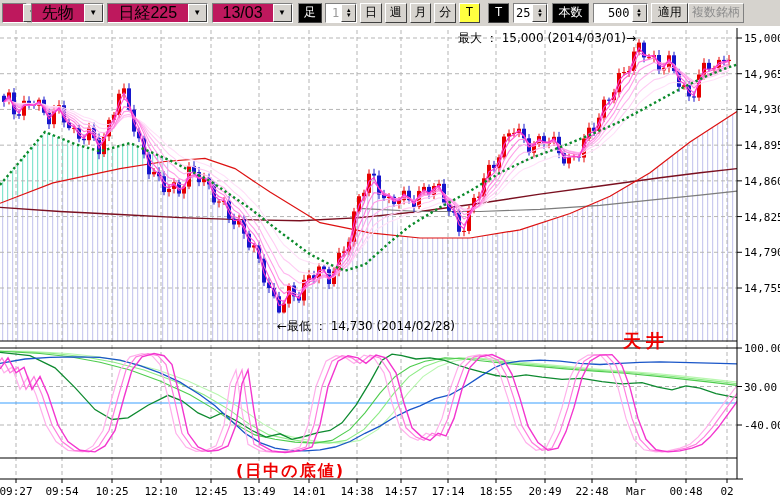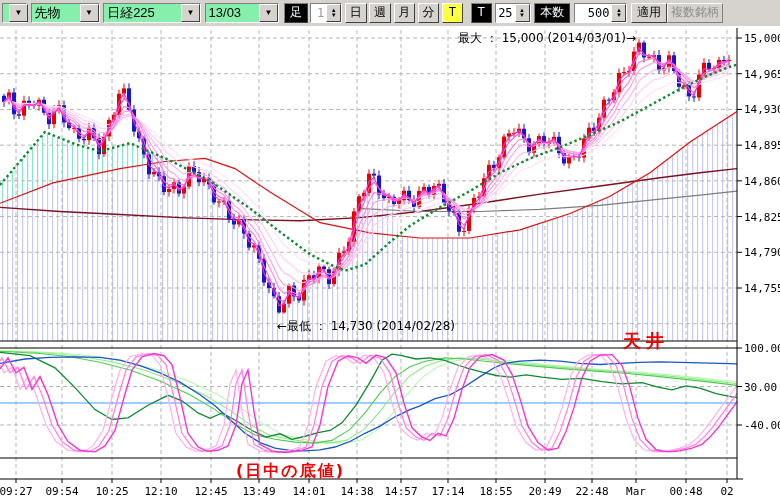--- a/index.html
+++ b/index.html
@@ -2,21 +2,21 @@
 <html><head>
 <meta charset="utf-8">
 <style>
   html,body{margin:0;padding:0;width:780px;height:500px;background:#fff;overflow:hidden;
     font-family:"Liberation Sans","DejaVu Sans",sans-serif;}
   
   .toolbar{position:absolute;top:0;left:0;width:780px;height:26px;background:#d6d3ce;
     display:flex;align-items:center;box-sizing:border-box;padding:2px 0 2px 2px;}
   .tb-gap2{width:3px}.tb-gap4{width:4px}.tb-gap6{width:6px}.tb-gap8{width:9px}
   .combo{display:flex;height:20px;box-sizing:border-box;border:1px solid;border-color:#808080 #fff #fff #808080;background:#fff;}
-  .combo .val{background:#86efac;color:#000;font-size:13px;line-height:18px;padding:0 3px;white-space:nowrap;overflow:hidden;}
+  .combo .val{background:#be185d;color:#000;font-size:16px;line-height:18px;padding:0 10px;white-space:nowrap;overflow:hidden;}
   .combo .arrow{width:17px;background:#d6d3ce;border:1px solid;border-color:#fff #404040 #404040 #fff;
     font-size:8px;line-height:16px;text-align:center;color:#000;flex:0 0 17px;}
   .btn{height:20px;box-sizing:border-box;background:#d6d3ce;border:1px solid;border-color:#fff #404040 #404040 #fff;
     font-size:12px;line-height:17px;text-align:center;padding:0 3px;color:#000;white-space:nowrap;}
   .btn.black{background:#000;color:#fff;border-color:#808080 #404040 #404040 #808080;}
   .btn.yellow{background:#ffff40;}
   .btn.disabled{color:#8d8d8d;border-color:#fff #808080 #808080 #fff;}
   .spin{display:flex;height:20px;box-sizing:border-box;border:1px solid;border-color:#808080 #fff #fff #808080;background:#fff;}
   .spin .num{font-size:12px;line-height:18px;padding:0 2px;text-align:right;flex:1;font-family:"DejaVu Sans Mono",monospace;}
   .spin .num.gray{color:#9a9a9a;}
@@ -87,21 +87,21 @@
   <div class="spin w-spin500">
     <span class="num">500</span>
     <span class="ud">
         <span>▲</span>
         <span>▼</span>
       </span>
   </div>
   <div class="tb-gap4"></div>
   <div class="btn w-apply">適用</div>
   <div class="spacer"></div>
-  <div class="btn disabled w-multi" style="margin-right:57px">複数銘柄</div>
+  <div class="btn disabled w-multi" style="margin-right:36px">複数銘柄</div>
 </div>
 
 <div class="chartwrap">
   <svg id="chart" width="780" height="474" viewBox="0 26 780 474" xmlns="http://www.w3.org/2000/svg">
       <defs>
         <pattern id="hb" width="5" height="8" patternUnits="userSpaceOnUse">
           <rect width="5" height="8" fill="#ffffff"></rect>
           <rect x="2" width="1.2" height="8" fill="#cbcbef"></rect>
         </pattern>
         <pattern id="hc" width="5" height="8" patternUnits="userSpaceOnUse">

